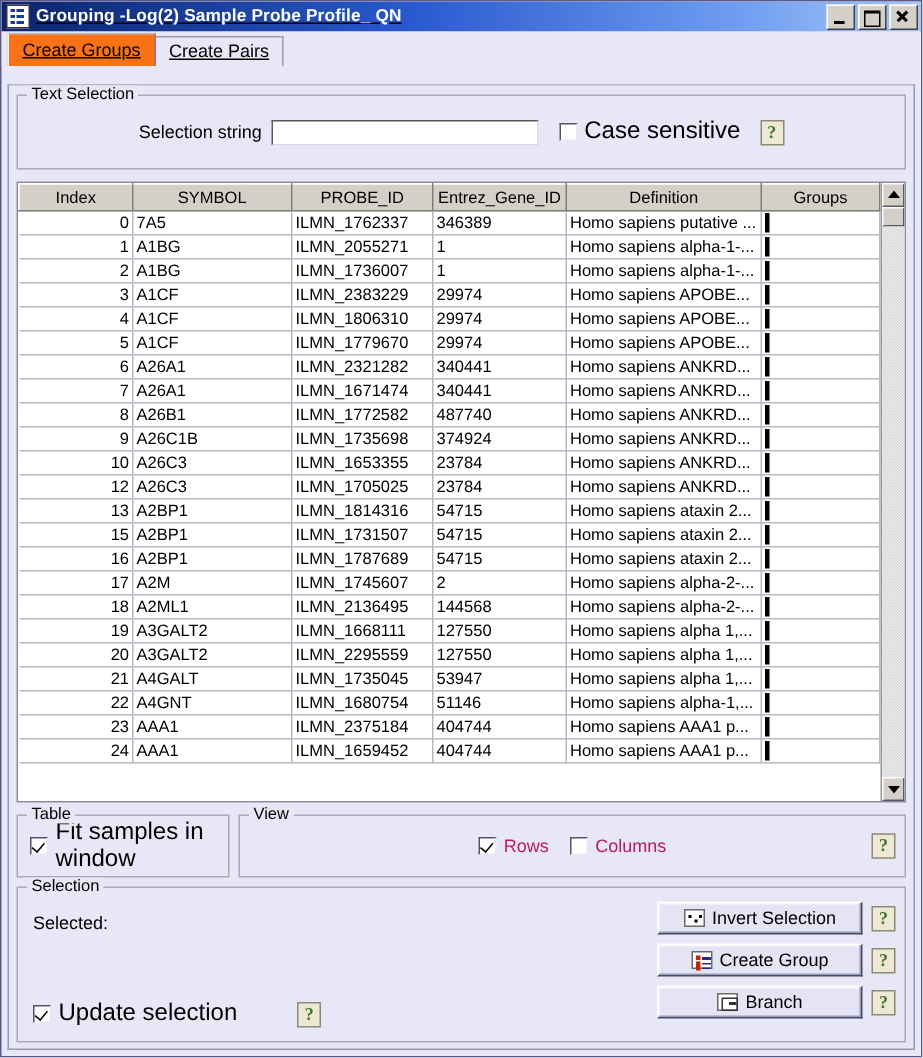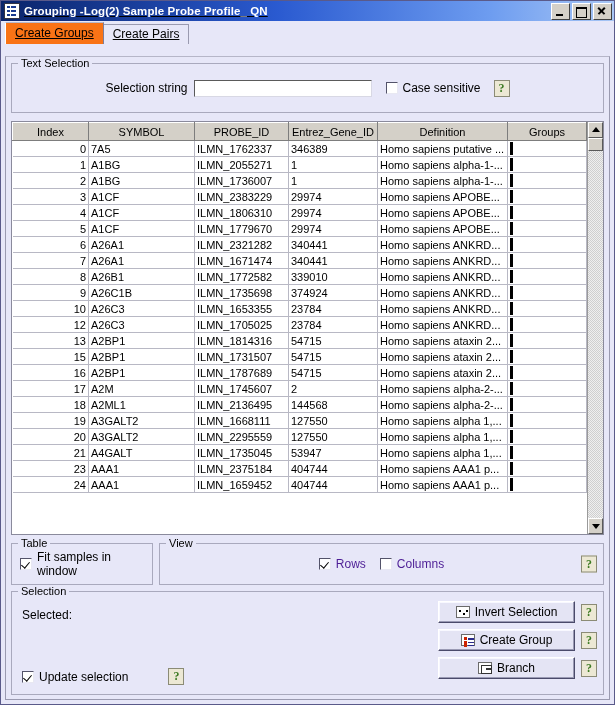--- a/index.html
+++ b/index.html
@@ -173,21 +173,21 @@
   .chk.checked::after {
     content: "";
     position: absolute;
     left: 2px; top: 1px;
     width: 4px; height: 7px;
     border: solid #000;
     border-width: 0 1.8px 1.8px 0;
     transform: rotate(40deg);
   }
   .chk-wrap { display: inline-flex; align-items: center; gap: 5px; }
-  .chk-label { font-size: 12px; }
+  .chk-label { font-size: 16px; }
 
   .help {
     width: 16px; height: 17px;
     box-sizing: border-box;
     background: #ece8d4;
     border: 1px solid #8b8b76;
     color: #3c7a23;
     font-weight: bold;
     font-size: 12px;
     text-align: center;
@@ -313,21 +313,21 @@
   #gb-table { width: 142px; flex: 0 0 142px; }
   #gb-view { flex: 1 1 auto; position: relative; }
   #gb-table .inner {
     display: flex; align-items: center; height: 100%;
     padding-left: 8px;
   }
   #gb-view .inner {
     display: flex; align-items: center; justify-content: center;
     height: 100%; gap: 14px;
   }
-  .view-label { color: #4c1d95; font-size: 12px; }
+  .view-label { color: #be185d; font-size: 12px; }
   #view-help {
     position: absolute;
     right: 6px;
     top: 50%;
     transform: translateY(-50%);
   }
 
   
   #gb-selection {
     position: absolute;
@@ -536,21 +536,21 @@
                 <td>340441</td>
                 <td>Homo sapiens ANKRD...</td>
                 <td class="groups">
                   <span class="bar"></span>
                 </td>
               </tr>
               <tr>
                 <td class="num">8</td>
                 <td>A26B1</td>
                 <td>ILMN_1772582</td>
-                <td>339010</td>
+                <td>487740</td>
                 <td>Homo sapiens ANKRD...</td>
                 <td class="groups">
                   <span class="bar"></span>
                 </td>
               </tr>
               <tr>
                 <td class="num">9</td>
                 <td>A26C1B</td>
                 <td>ILMN_1735698</td>
                 <td>374924</td>
@@ -648,20 +648,30 @@
                 <td class="groups">
                   <span class="bar"></span>
                 </td>
               </tr>
               <tr>
                 <td class="num">21</td>
                 <td>A4GALT</td>
                 <td>ILMN_1735045</td>
                 <td>53947</td>
                 <td>Homo sapiens alpha 1,...</td>
+                <td class="groups">
+                  <span class="bar"></span>
+                </td>
+              </tr>
+              <tr>
+                <td class="num">22</td>
+                <td>A4GNT</td>
+                <td>ILMN_1680754</td>
+                <td>51146</td>
+                <td>Homo sapiens alpha-1,...</td>
                 <td class="groups">
                   <span class="bar"></span>
                 </td>
               </tr>
               <tr>
                 <td class="num">23</td>
                 <td>AAA1</td>
                 <td>ILMN_2375184</td>
                 <td>404744</td>
                 <td>Homo sapiens AAA1 p...</td>

